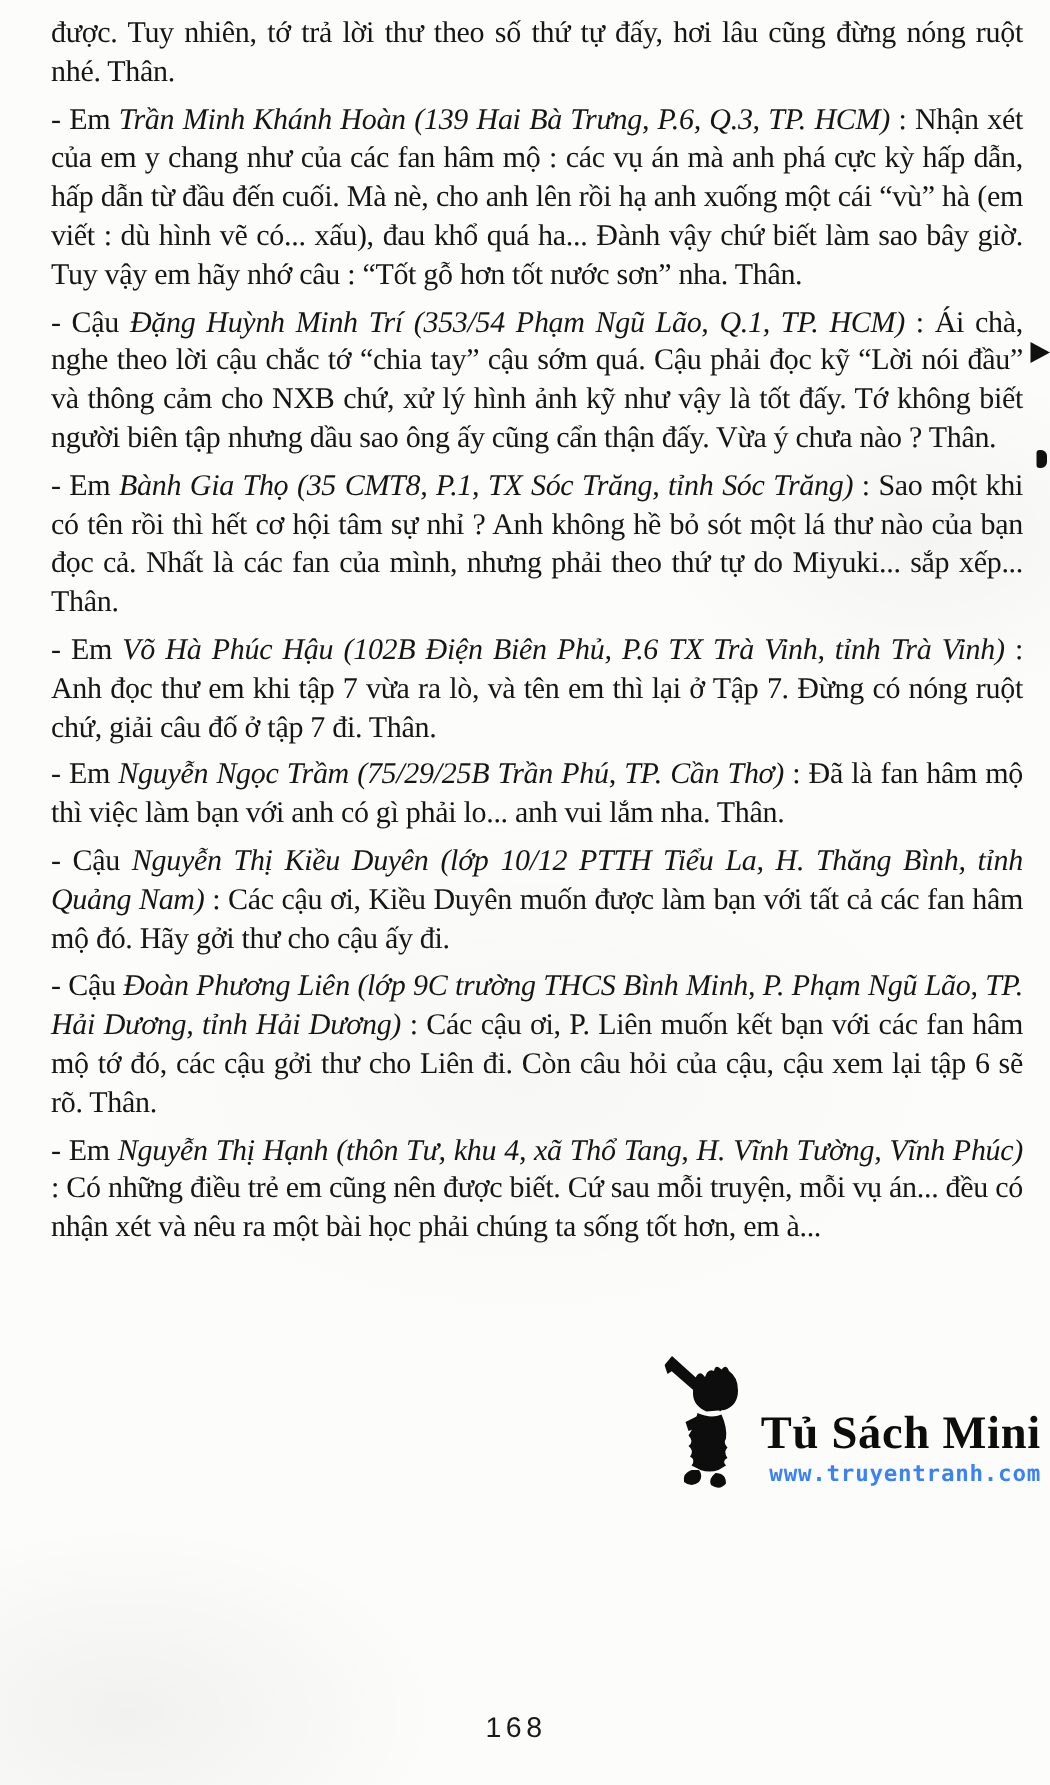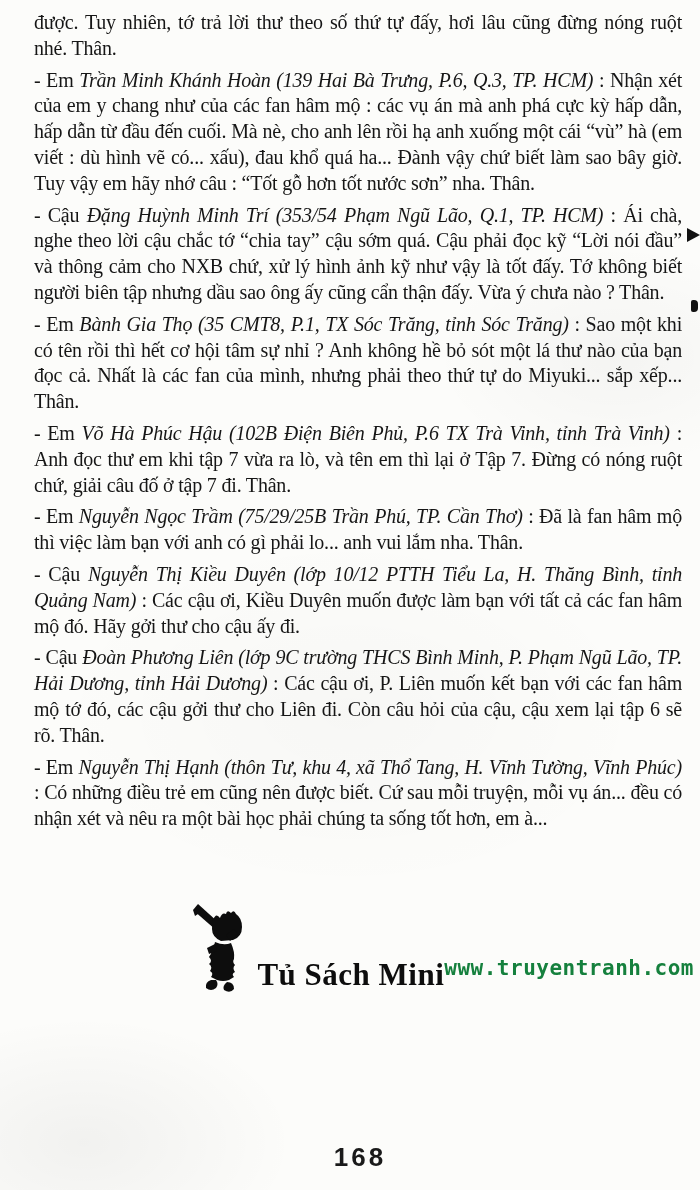--- a/index.html
+++ b/index.html
@@ -17,39 +17,39 @@
     position:absolute;left:0;top:0;width:700px;height:996px;
   }
   .letters{
     position:absolute;left:34px;top:10px;width:648px;
     text-align:justify;
     font-size:20px;line-height:25.8px;letter-spacing:-0.2px;
   }
   .para{margin:0 0 6px 0;}
   .para .it{font-style:italic;}
   .page-number{
-    position:absolute;left:300px;top:1142px;width:120px;
+    position:absolute;left:284px;top:1142px;width:120px;
     text-align:center;
     font-family:"Liberation Sans", sans-serif;
-    font-size:26px;font-weight:700;letter-spacing:3px;color:#1a1a1a;
+    font-size:19px;font-weight:400;letter-spacing:3px;color:#1a1a1a;
   }
   .logo{
     position:absolute;right:6px;bottom:2px;
     display:flex;align-items:flex-end;
   }
   .mascot{width:62px;height:92px;flex:0 0 auto;margin-right:2px;}
-  .logo-text{display:flex;flex-direction:row;align-items:flex-start;padding-bottom:2px;}
+  .logo-text{display:flex;flex-direction:column;align-items:flex-end;padding-bottom:2px;}
   .logo-title{
     font-family:"Liberation Serif", serif;
     font-weight:700;font-size:31px;line-height:34px;color:#0d0d0d;
     letter-spacing:0.5px;white-space:nowrap;
   }
   .logo-url{
     font-family:"DejaVu Sans Mono", monospace;
-    font-weight:700;font-size:21px;line-height:20px;color:#15803d;
+    font-weight:700;font-size:15px;line-height:20px;color:#3b82f6;
     letter-spacing:0.5px;white-space:nowrap;
   }
   .scan-mark-1{
     position:absolute;right:0;top:228px;width:0;height:0;
     border-top:7px solid transparent;border-bottom:7px solid transparent;
     border-left:13px solid #111;
   }
   .scan-mark-2{
     position:absolute;right:2px;top:300px;width:7px;height:12px;
     background:#111;border-radius:2px 4px 4px 2px;

